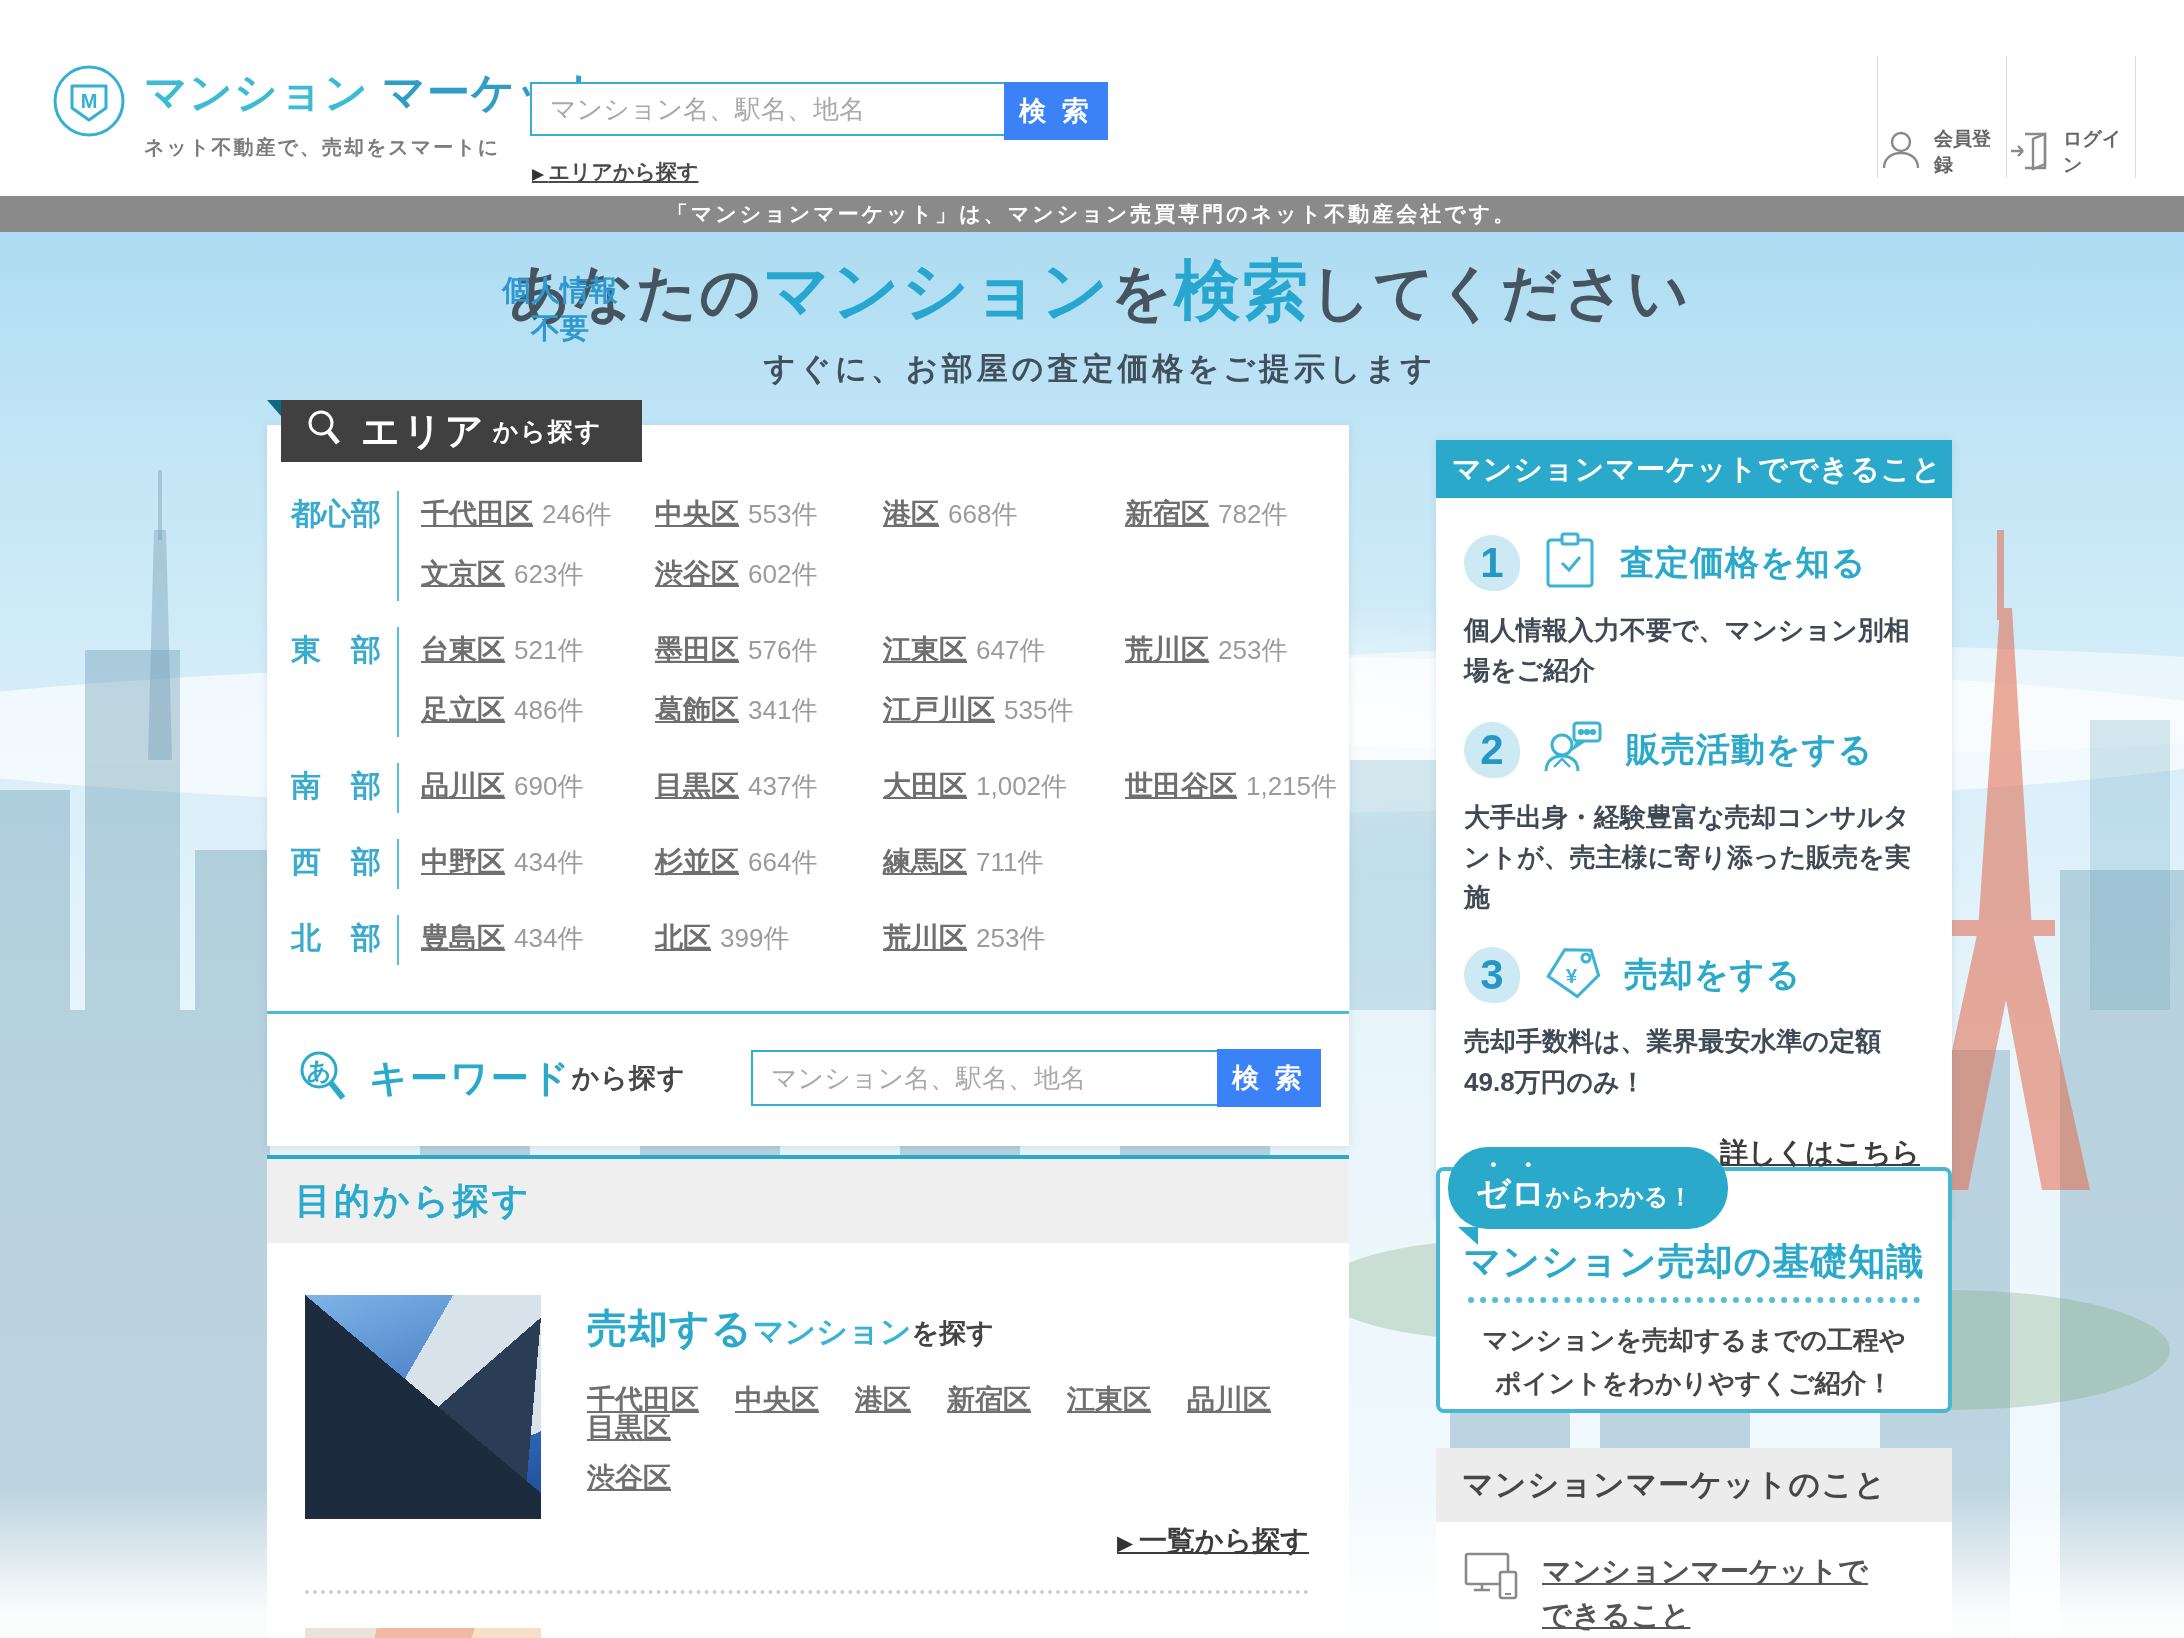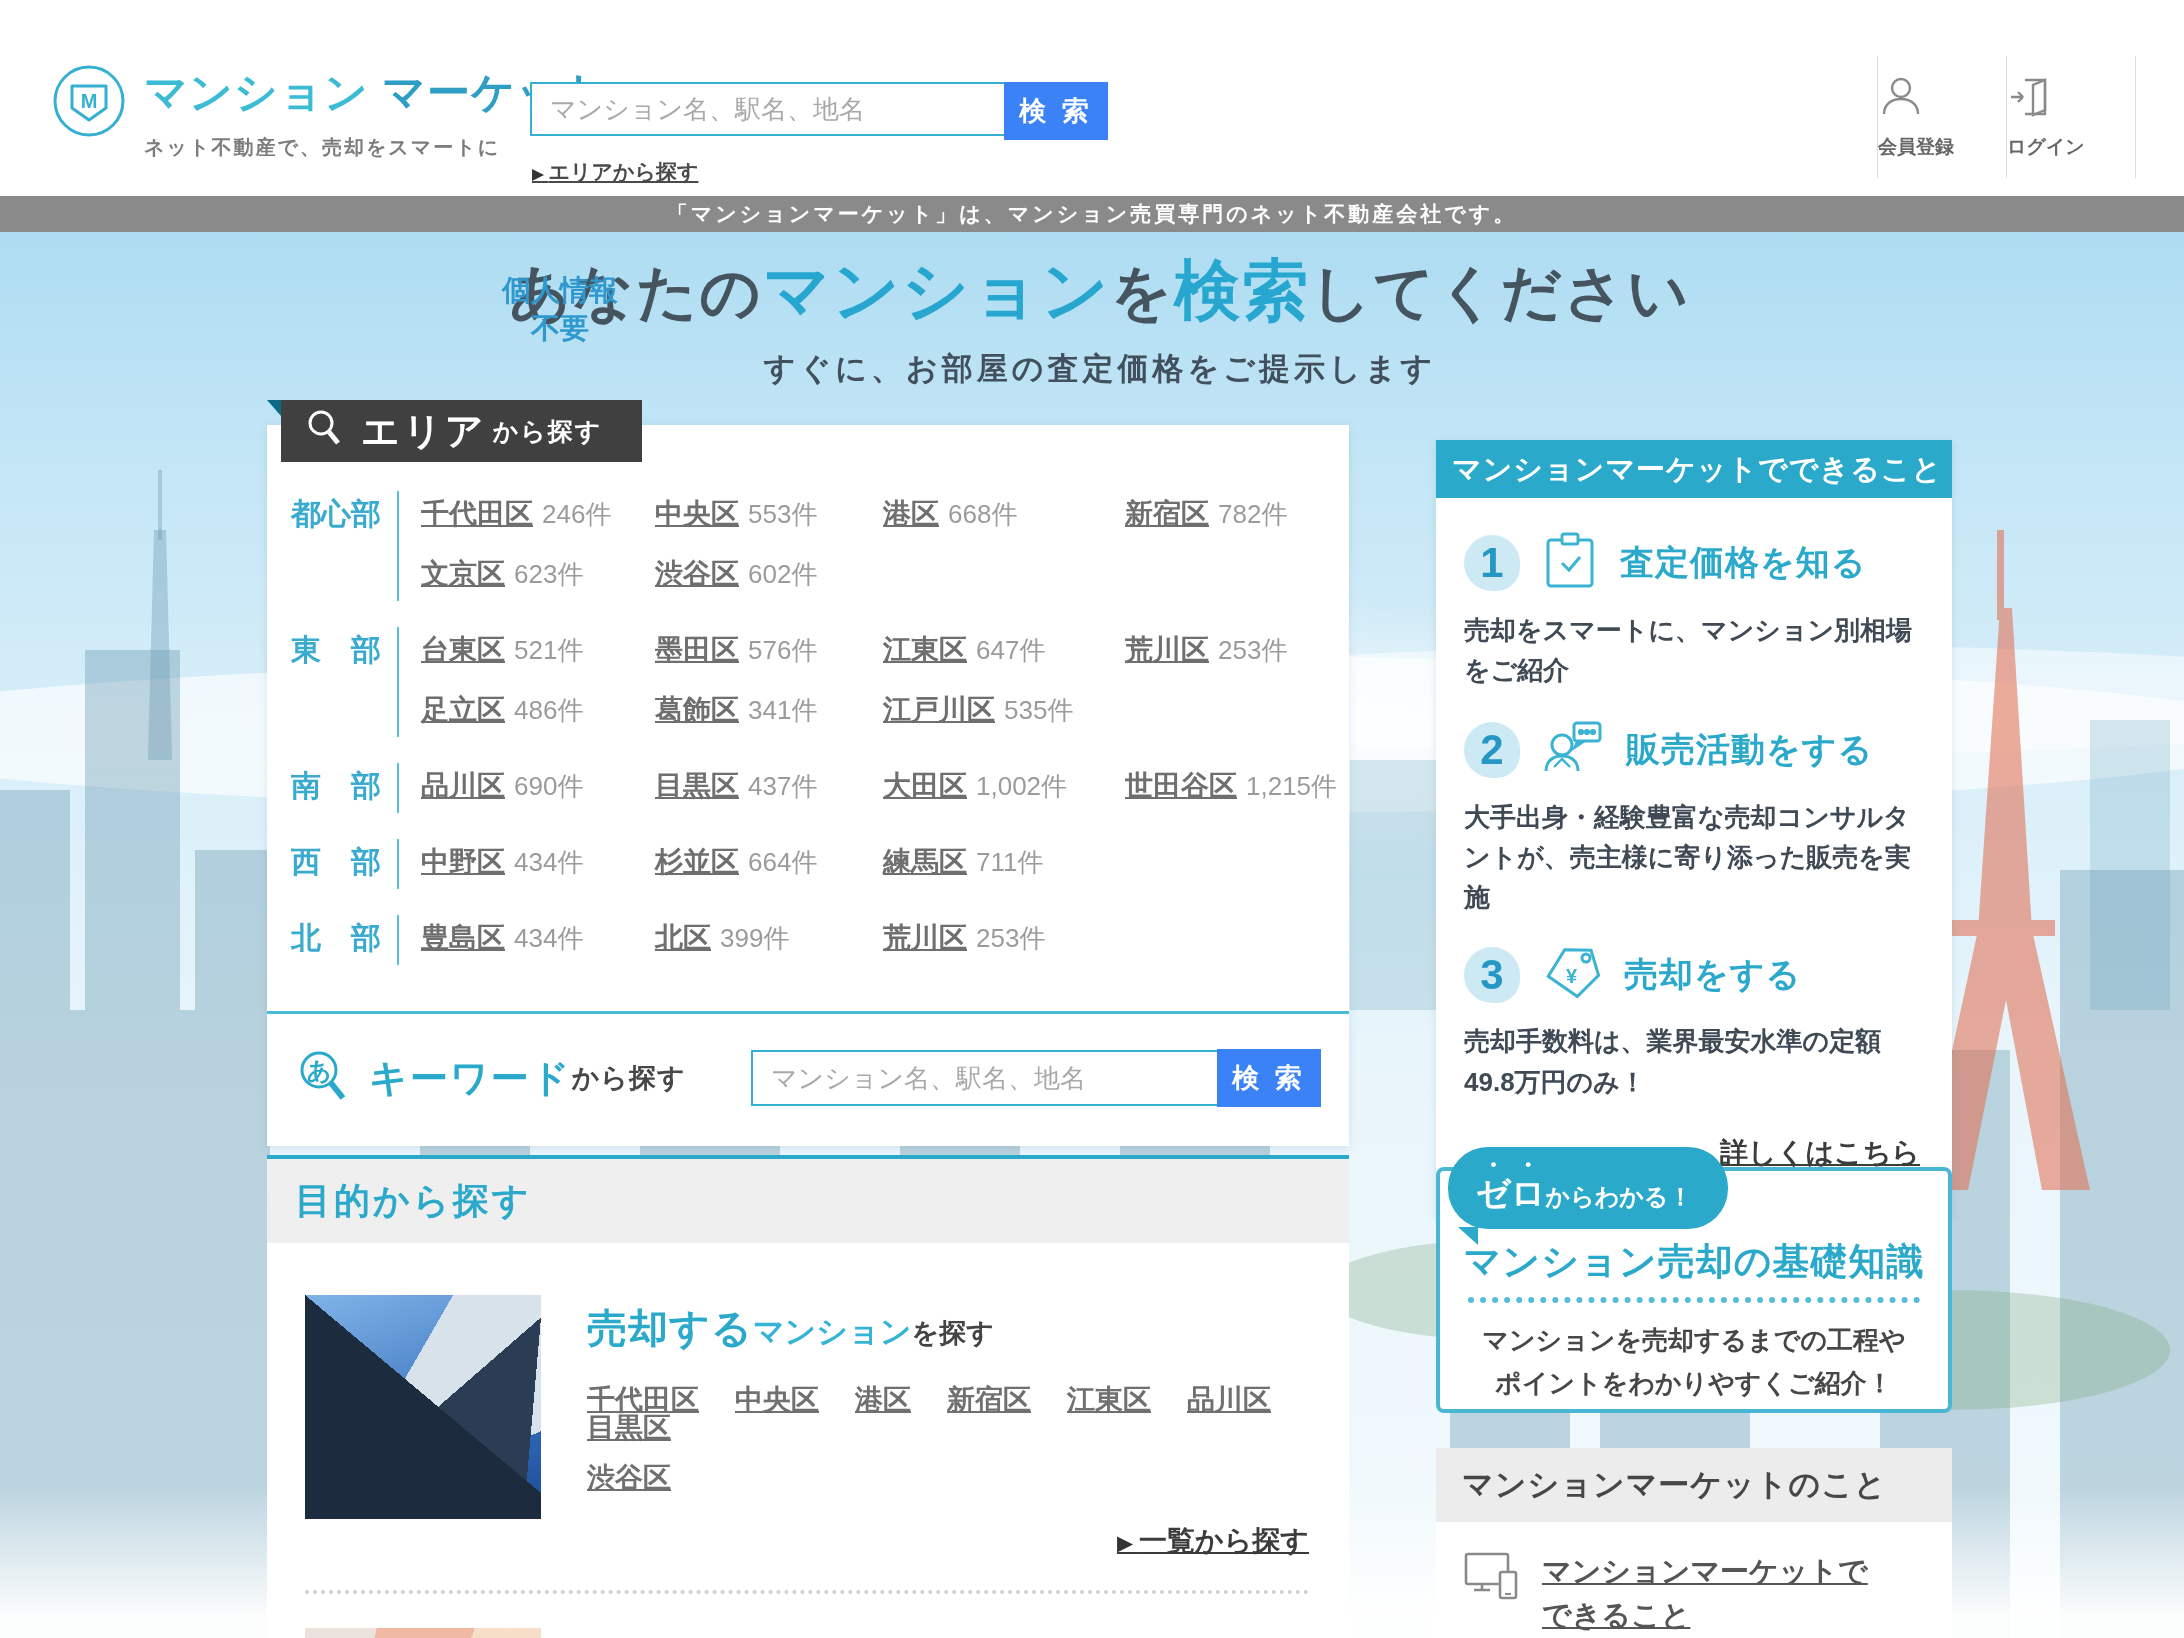--- a/index.html
+++ b/index.html
@@ -22,21 +22,21 @@
   .logo-t1{font-size:43px;font-weight:bold;color:#3bbcd4;letter-spacing:1px;}
   .logo-t2{font-size:43px;font-weight:bold;color:#2f9ec4;letter-spacing:1px;}
   .logo-tag{font-size:20px;color:#7c7c7c;font-weight:bold;letter-spacing:2px;margin-top:12px;}
   .hsearch{position:absolute;left:530px;top:82px;display:flex;align-items:flex-start;}
   .hsearch input{width:436px;height:50px;border:2px solid #35b0d2;font-size:26px;padding:0 18px;color:#444;outline:none;}
   .hsearch input::placeholder,.ksearch input::placeholder{color:#a9a9a9;}
   .btn-search{width:104px;height:58px;background:#3b82f6;color:#fff;border:none;font-size:27px;font-weight:bold;letter-spacing:4px;cursor:pointer;margin-left:-2px;font-family:inherit;}
   .harea-link{position:absolute;left:532px;top:158px;font-size:21px;font-weight:bold;color:#4a4a4a;text-decoration:underline;cursor:pointer;}
   .arrow::before{content:"▶ ";font-size:.75em;color:#333;}
   .hnav{position:absolute;right:48px;top:56px;display:flex;}
-  .hnav-item{width:128px;height:122px;border-left:1px solid #ddd;display:flex;flex-direction:column;align-items:flex-start;justify-content:center;gap:10px;cursor:pointer;}
+  .hnav-item{width:128px;height:122px;border-left:1px solid #ddd;display:flex;flex-direction:row;align-items:flex-end;justify-content:center;gap:10px;cursor:pointer;}
   .hnav-item:last-child{border-right:1px solid #ddd;}
   .hnav-label{font-size:19px;color:#666;font-weight:bold;}
 
   
   .notice{position:absolute;left:0;top:196px;width:100%;height:36px;background:#8a8a8a;z-index:6;
     color:#fff;font-size:21px;font-weight:bold;letter-spacing:3px;text-align:center;line-height:36px;}
 
   
   .hero{position:absolute;left:430px;top:246px;width:1340px;text-align:center;z-index:2;}
   .hero-badge{position:absolute;left:72px;top:26px;font-size:29px;font-weight:bold;color:#2f99cf;line-height:1.3;text-align:center;}
@@ -337,21 +337,21 @@
         <span class="feat-num">1</span>
         <span>
           <svg width="60" height="62" viewBox="0 0 60 62" fill="none" stroke="#3bb3d2" stroke-width="3">
             <rect x="8" y="10" width="44" height="46" rx="3"></rect>
             <rect x="22" y="4" width="16" height="10" rx="2" fill="#fff"></rect>
             <path d="M22 33 l7 7 l11 -13"></path>
           </svg>
         </span>
         <span class="feat-title">査定価格を知る</span>
       </div>
-      <div class="feat-desc">売却をスマートに、マンション別相場をご紹介</div>
+      <div class="feat-desc">個人情報入力不要で、マンション別相場をご紹介</div>
 
       <div class="feat-head">
         <span class="feat-num">2</span>
         <span>
           <svg width="66" height="62" viewBox="0 0 66 62" fill="none" stroke="#3bb3d2" stroke-width="3">
             <circle cx="22" cy="28" r="10"></circle>
             <path d="M6 54 c0-10 7-15 16-15 s16 5 16 15"></path>
             <path d="M14 50 l8 -8 l8 8" stroke-width="2.4"></path>
             <rect x="34" y="6" width="26" height="18" rx="3"></rect>
             <path d="M38 24 l-3 6 l9 -6"></path>

